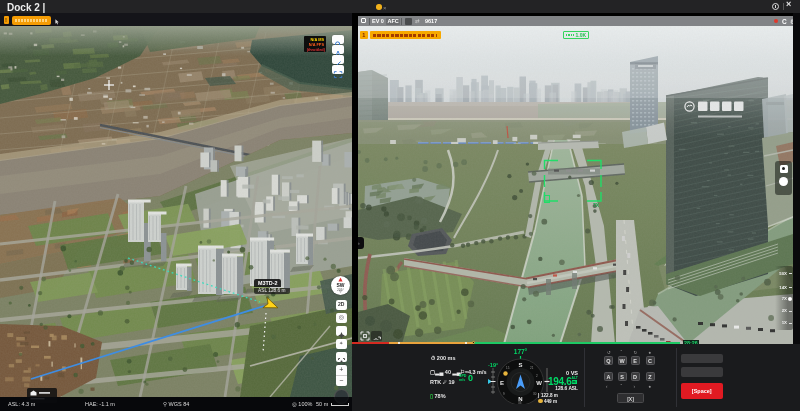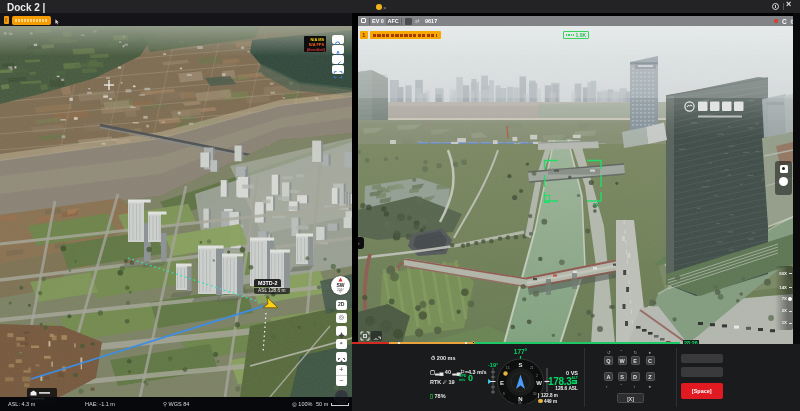--- a/index.html
+++ b/index.html
@@ -1354,21 +1354,21 @@
       <path d="M 0 11 L 4 13.5 L 0 16 Z" fill="#35c8e8"></path>
       <line x1="2.5" y1="13.5" x2="7.5" y2="13.5" stroke="#e8e8e8" stroke-width="1"></line>
     </svg>
 
     <svg class="abs" style="left:192px;top:24px;" width="6" height="24" viewBox="0 0 6 24">
       <line x1="3" y1="0" x2="3" y2="24" stroke="#4a4a4a" stroke-width="1.6"></line>
       <line x1="0.5" y1="13.5" x2="5.5" y2="13.5" stroke="#e8e8e8" stroke-width="1.2"></line>
     </svg>
 
     <div class="abs" style="left:200px;top:25.5px;width:26px;text-align:right;color:#f0f0f0;font-size:5.5px;font-weight:bold;">0 VS</div>
-    <div class="abs" style="left:196px;top:31.5px;color:#00d966;font-size:10px;font-weight:bold;letter-spacing:-0.3px;">178.3</div>
+    <div class="abs" style="left:196px;top:31.5px;color:#00d966;font-size:10px;font-weight:bold;letter-spacing:-0.3px;">194.6</div>
     <div class="abs" style="left:219.5px;top:33px;color:#00d966;font-size:3.4px;font-weight:bold;line-height:3.6px;">ALT<br><span style="background:#00d966;color:#111;padding:0 1px;">m</span></div>
     <div class="abs" style="left:200px;top:42px;width:26px;text-align:right;color:#f0f0f0;font-size:4.8px;font-weight:bold;">128.6 ASL</div>
     <div class="abs" style="left:186px;top:48.5px;width:1px;height:5px;background:#aaa;"></div>
     <div class="abs" style="left:189px;top:48.5px;color:#f0f0f0;font-size:4.6px;font-weight:bold;">122.8 m</div>
     <div class="abs" style="left:186px;top:54.5px;width:4.5px;height:4.5px;border-radius:50%;background:#e8b53c;"></div>
     <div class="abs" style="left:192px;top:54.5px;color:#f0f0f0;font-size:4.6px;font-weight:bold;">449 m</div>
 
     <div class="abs" style="left:255px;top:6px;width:3px;height:3px;color:#9a9a9a;font-size:4.5px;">↺</div>
     <div class="abs" style="left:268.5px;top:6px;color:#9a9a9a;font-size:4.5px;">ˆ</div>
     <div class="abs" style="left:281.5px;top:6px;color:#9a9a9a;font-size:4.5px;">↻</div>

